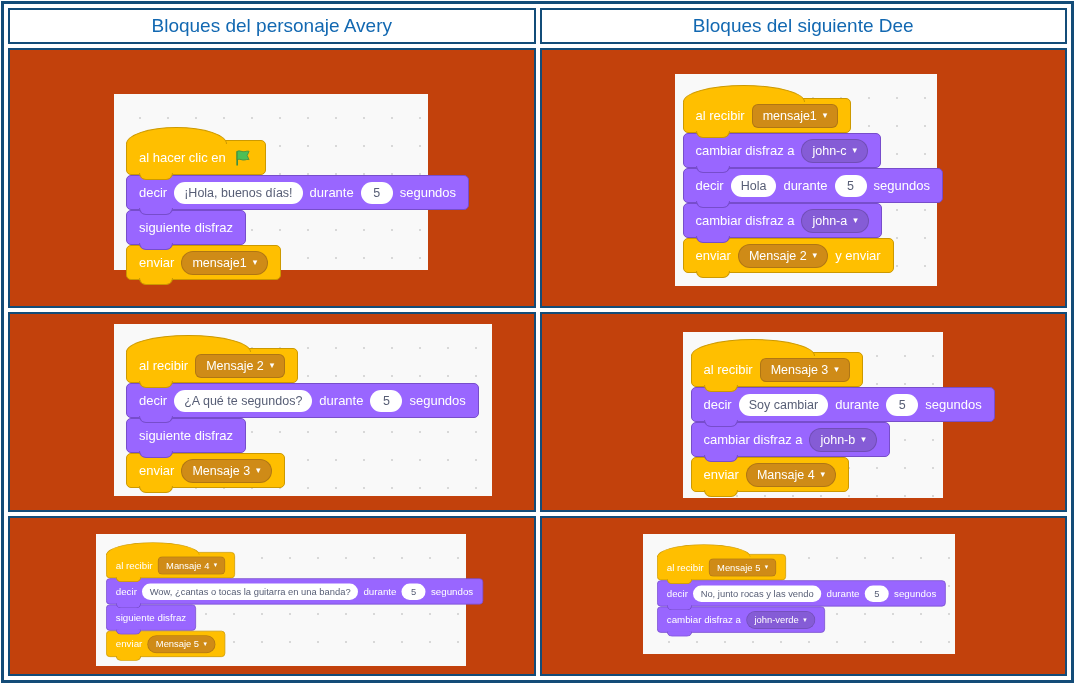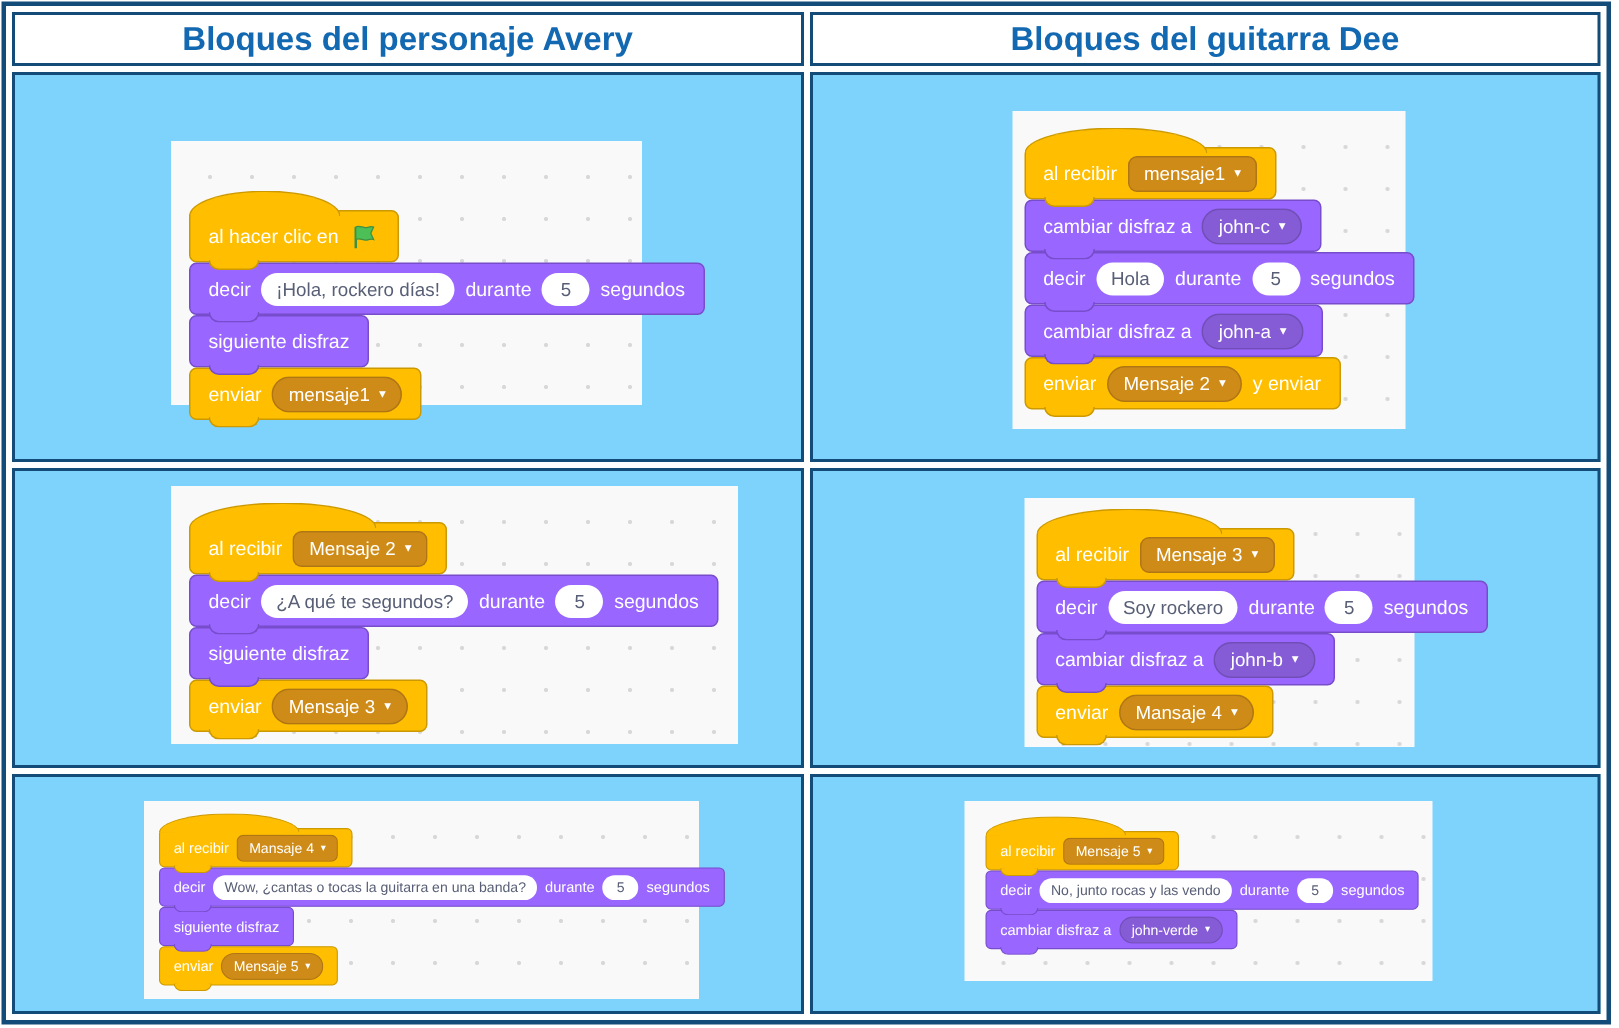--- a/index.html
+++ b/index.html
@@ -6,26 +6,26 @@
   body{width:1079px;height:685px;font-family:"Liberation Sans",sans-serif;overflow:hidden;}
 
   table.blocks-table{
     border-collapse:separate;border-spacing:4px;
     border:3px solid var(--table-border,#134c78);
     margin:1px;width:1073px;table-layout:fixed;box-sizing:border-box;
   }
   th.col-head{
     border:2px solid var(--table-border,#134c78);
     height:30px;text-align:center;vertical-align:middle;
-    font-size:22px;font-weight:bold;color:var(--header-text,#1268b1);
+    font-size:19px;font-weight:normal;color:var(--header-text,#1268b1);
     background:#fff;
   }
   td.cell{
     border:2px solid var(--table-border,#134c78);
-    position:relative;padding:0;background:#7dd3fc;vertical-align:top;
+    position:relative;padding:0;background:#c2410c;vertical-align:top;
   }
   tr.r1 td.cell{height:256px}
   tr.r2 td.cell{height:196px}
   tr.r3 td.cell{height:156px}
 
   
   .ws{
     position:absolute;
     background-color:var(--ws-bg,#f9f9f9);
     background-image:radial-gradient(circle,#d8d8d8 1.3px,transparent 1.5px);
@@ -84,40 +84,40 @@
   .caret{font-size:9px;line-height:1}
   .flag{display:inline-flex;align-items:center}
 </style>
 </head>
 <body>
 
 <table class="blocks-table">
   <thead>
     <tr>
       <th class="col-head">Bloques del personaje Avery</th>
-      <th class="col-head">Bloques del guitarra Dee</th>
+      <th class="col-head">Bloques del siguiente Dee</th>
     </tr>
   </thead>
   <tbody>
     <tr class="r1">
       <td class="cell">
         <div class="ws ws1">
           <div class="stack">
               <div class="block events hat">
                 <span class="lbl">al hacer clic en</span>
                 <span class="flag">
                   <svg width="20" height="20" viewBox="0 0 24 24" aria-hidden="true">
                     <path d="M5 4v17" stroke="#3e8f43" stroke-width="2" fill="none"></path>
                     <path d="M5 4c3.2-1.8 6 1.4 9.5.3 3-1 4.8-.3 4.8-.3l-2.3 5 2.3 5s-1.8-.7-4.8.3C11 15.4 8.2 12.2 5 14z" fill="#4CBF56" stroke="#3e8f43" stroke-width="1"></path>
                   </svg>
                 </span>
               </div>
               <div class="block looks">
                 <span class="lbl">decir</span>
-                <span class="oval">¡Hola, rockero días!</span>
+                <span class="oval">¡Hola, buenos días!</span>
                 <span class="lbl">durante</span>
                 <span class="oval num">5</span>
                 <span class="lbl">segundos</span>
               </div>
               <div class="block looks">
                 <span class="lbl">siguiente disfraz</span>
               </div>
               <div class="block events">
                 <span class="lbl">enviar</span>
                 <span class="dd pill">
@@ -207,21 +207,21 @@
           <div class="stack">
               <div class="block events hat">
                 <span class="lbl">al recibir</span>
                 <span class="dd rect">
                   <span class="dd-val">Mensaje 3</span>
                   <span class="caret">▾</span>
                 </span>
               </div>
               <div class="block looks">
                 <span class="lbl">decir</span>
-                <span class="oval">Soy rockero</span>
+                <span class="oval">Soy cambiar</span>
                 <span class="lbl">durante</span>
                 <span class="oval num">5</span>
                 <span class="lbl">segundos</span>
               </div>
               <div class="block looks">
                 <span class="lbl">cambiar disfraz a</span>
                 <span class="dd pill">
                   <span class="dd-val">john-b</span>
                   <span class="caret">▾</span>
                 </span>

